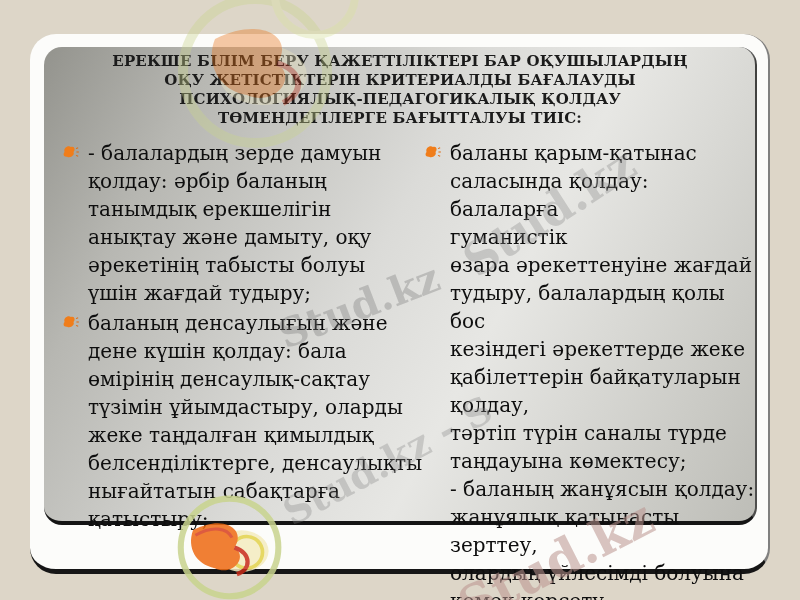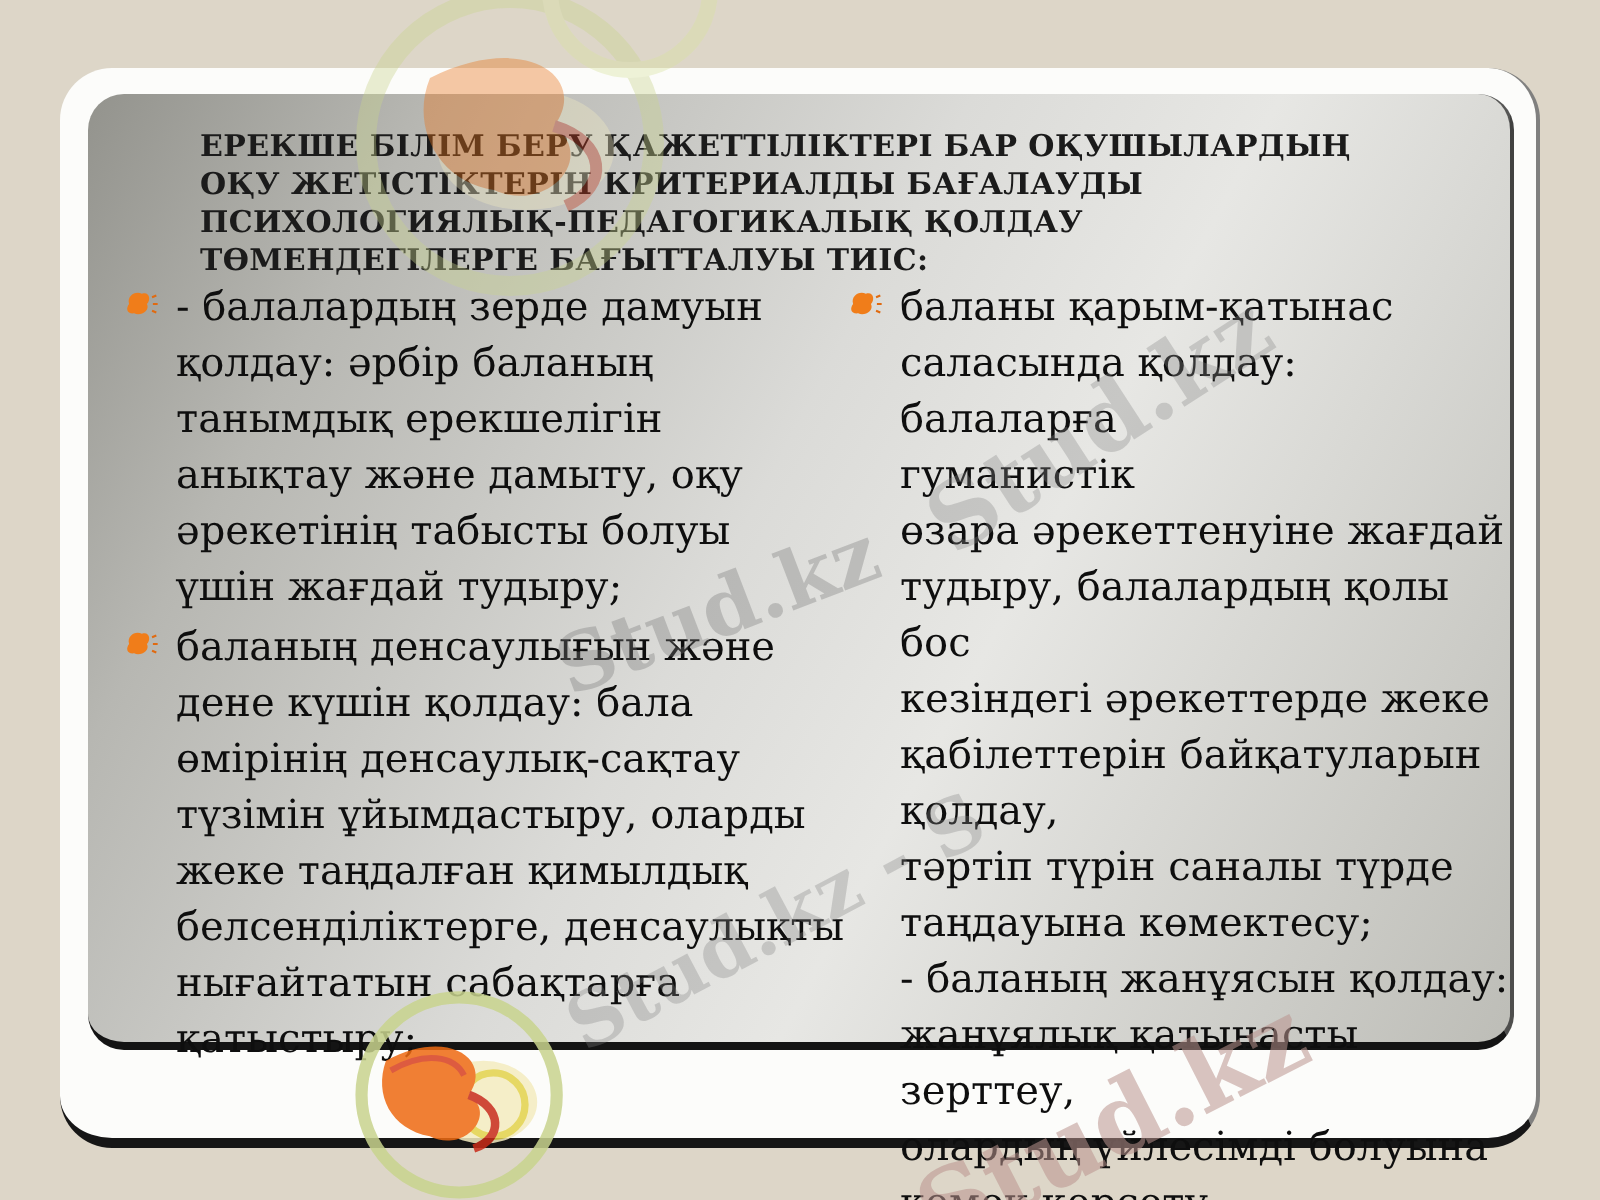--- a/index.html
+++ b/index.html
@@ -22,21 +22,22 @@
   .slide-card{
     position:absolute;left:44px;top:47px;
     width:713px;height:478px;
     border-radius:18px;
     background:linear-gradient(118deg,#93938D 0%,#B7B7B2 18%,#DBDBD8 46%,#E7E7E4 62%,#BDBDB7 100%);
     border-bottom:4px solid #141414;
     border-right:2px solid rgba(30,30,30,.7);
     box-sizing:border-box;
   }
   .slide-title{
-    position:absolute;left:100px;top:64px;width:600px;
+    position:absolute;left:100px;top:52px;width:600px;
+    text-align:center;
     font-weight:bold;font-size:15px;line-height:1.26;
     letter-spacing:.2px;
     color:#1B1B1B;
     white-space:pre-line;
   }
   .col{position:absolute;}
   .col-left{left:62px;top:139px;width:362px;}
   .col-right{left:424px;top:139px;width:338px;}
   .bullet{display:flex;align-items:flex-start;gap:9px;margin:0 0 2px 0;}
   .bullet-icon{flex:0 0 17px;margin-top:5px;}

